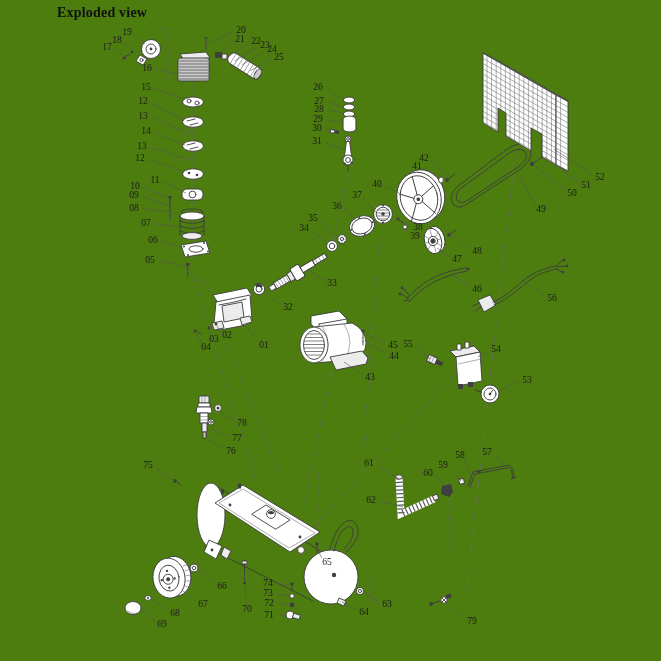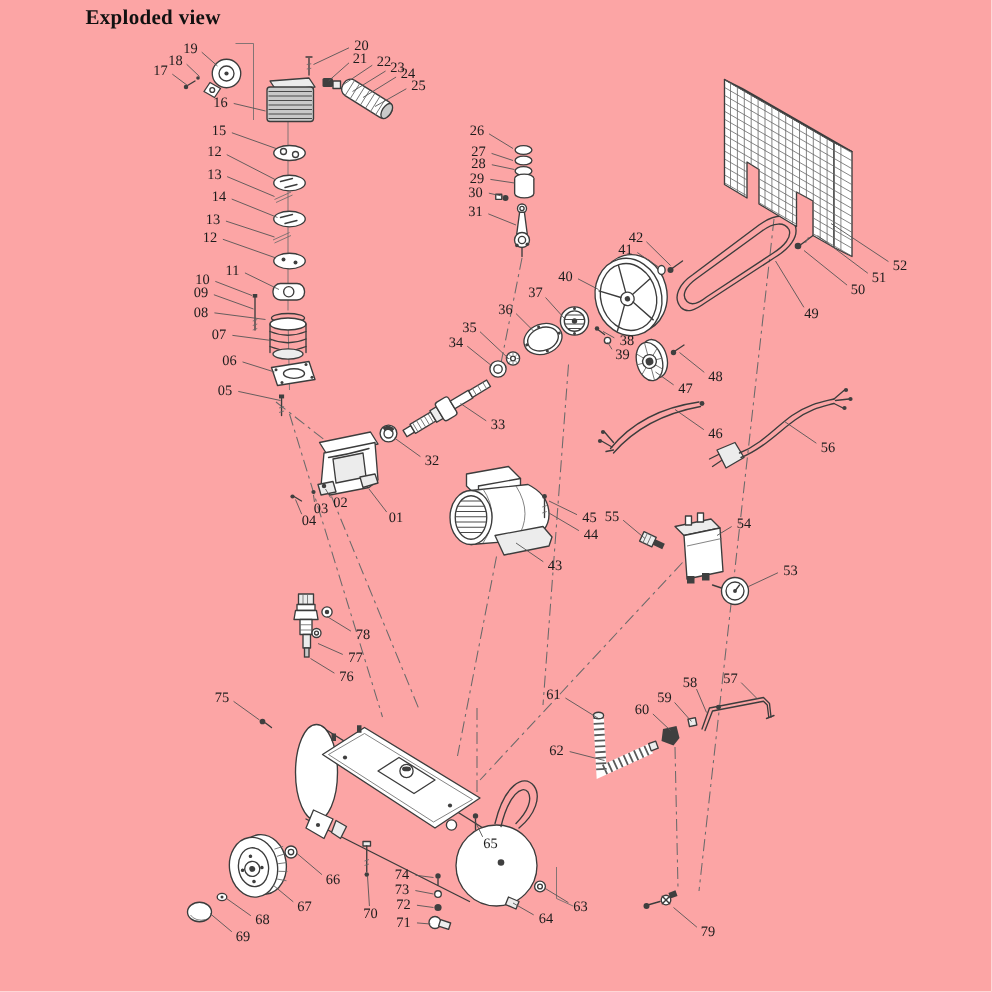--- a/index.html
+++ b/index.html
@@ -1,16 +1,16 @@
 <!DOCTYPE html>
 <html><head>
 <meta charset="utf-8">
 <style>
   html,body{margin:0;padding:0;background:#ffffff;}
-  .page{position:relative;width:661px;height:661px;background:#fca5a5;overflow:hidden;
+  .page{position:relative;width:661px;height:661px;background:#4d7c0f;overflow:hidden;
         font-family:"Liberation Serif",serif;}
   .title{position:absolute;left:57px;top:5px;font-size:14px;font-weight:bold;color:#111;
          letter-spacing:.2px;}
   svg{position:absolute;left:0;top:0;}
   svg text{font-family:"Liberation Serif",serif;font-size:9.6px;fill:#1c1c1c;}
   .s{stroke:#3c3c3c;fill:none;stroke-width:.9;stroke-linecap:round;stroke-linejoin:round;}
   .sf{stroke:#3c3c3c;fill:#ffffff;stroke-width:.9;stroke-linejoin:round;}
   .sg{stroke:#3c3c3c;fill:#ececec;stroke-width:.9;stroke-linejoin:round;}
   .sd{stroke:#3c3c3c;fill:#c9c9c9;stroke-width:.9;}
   .dk{fill:#3f3f3f;stroke:none;}

